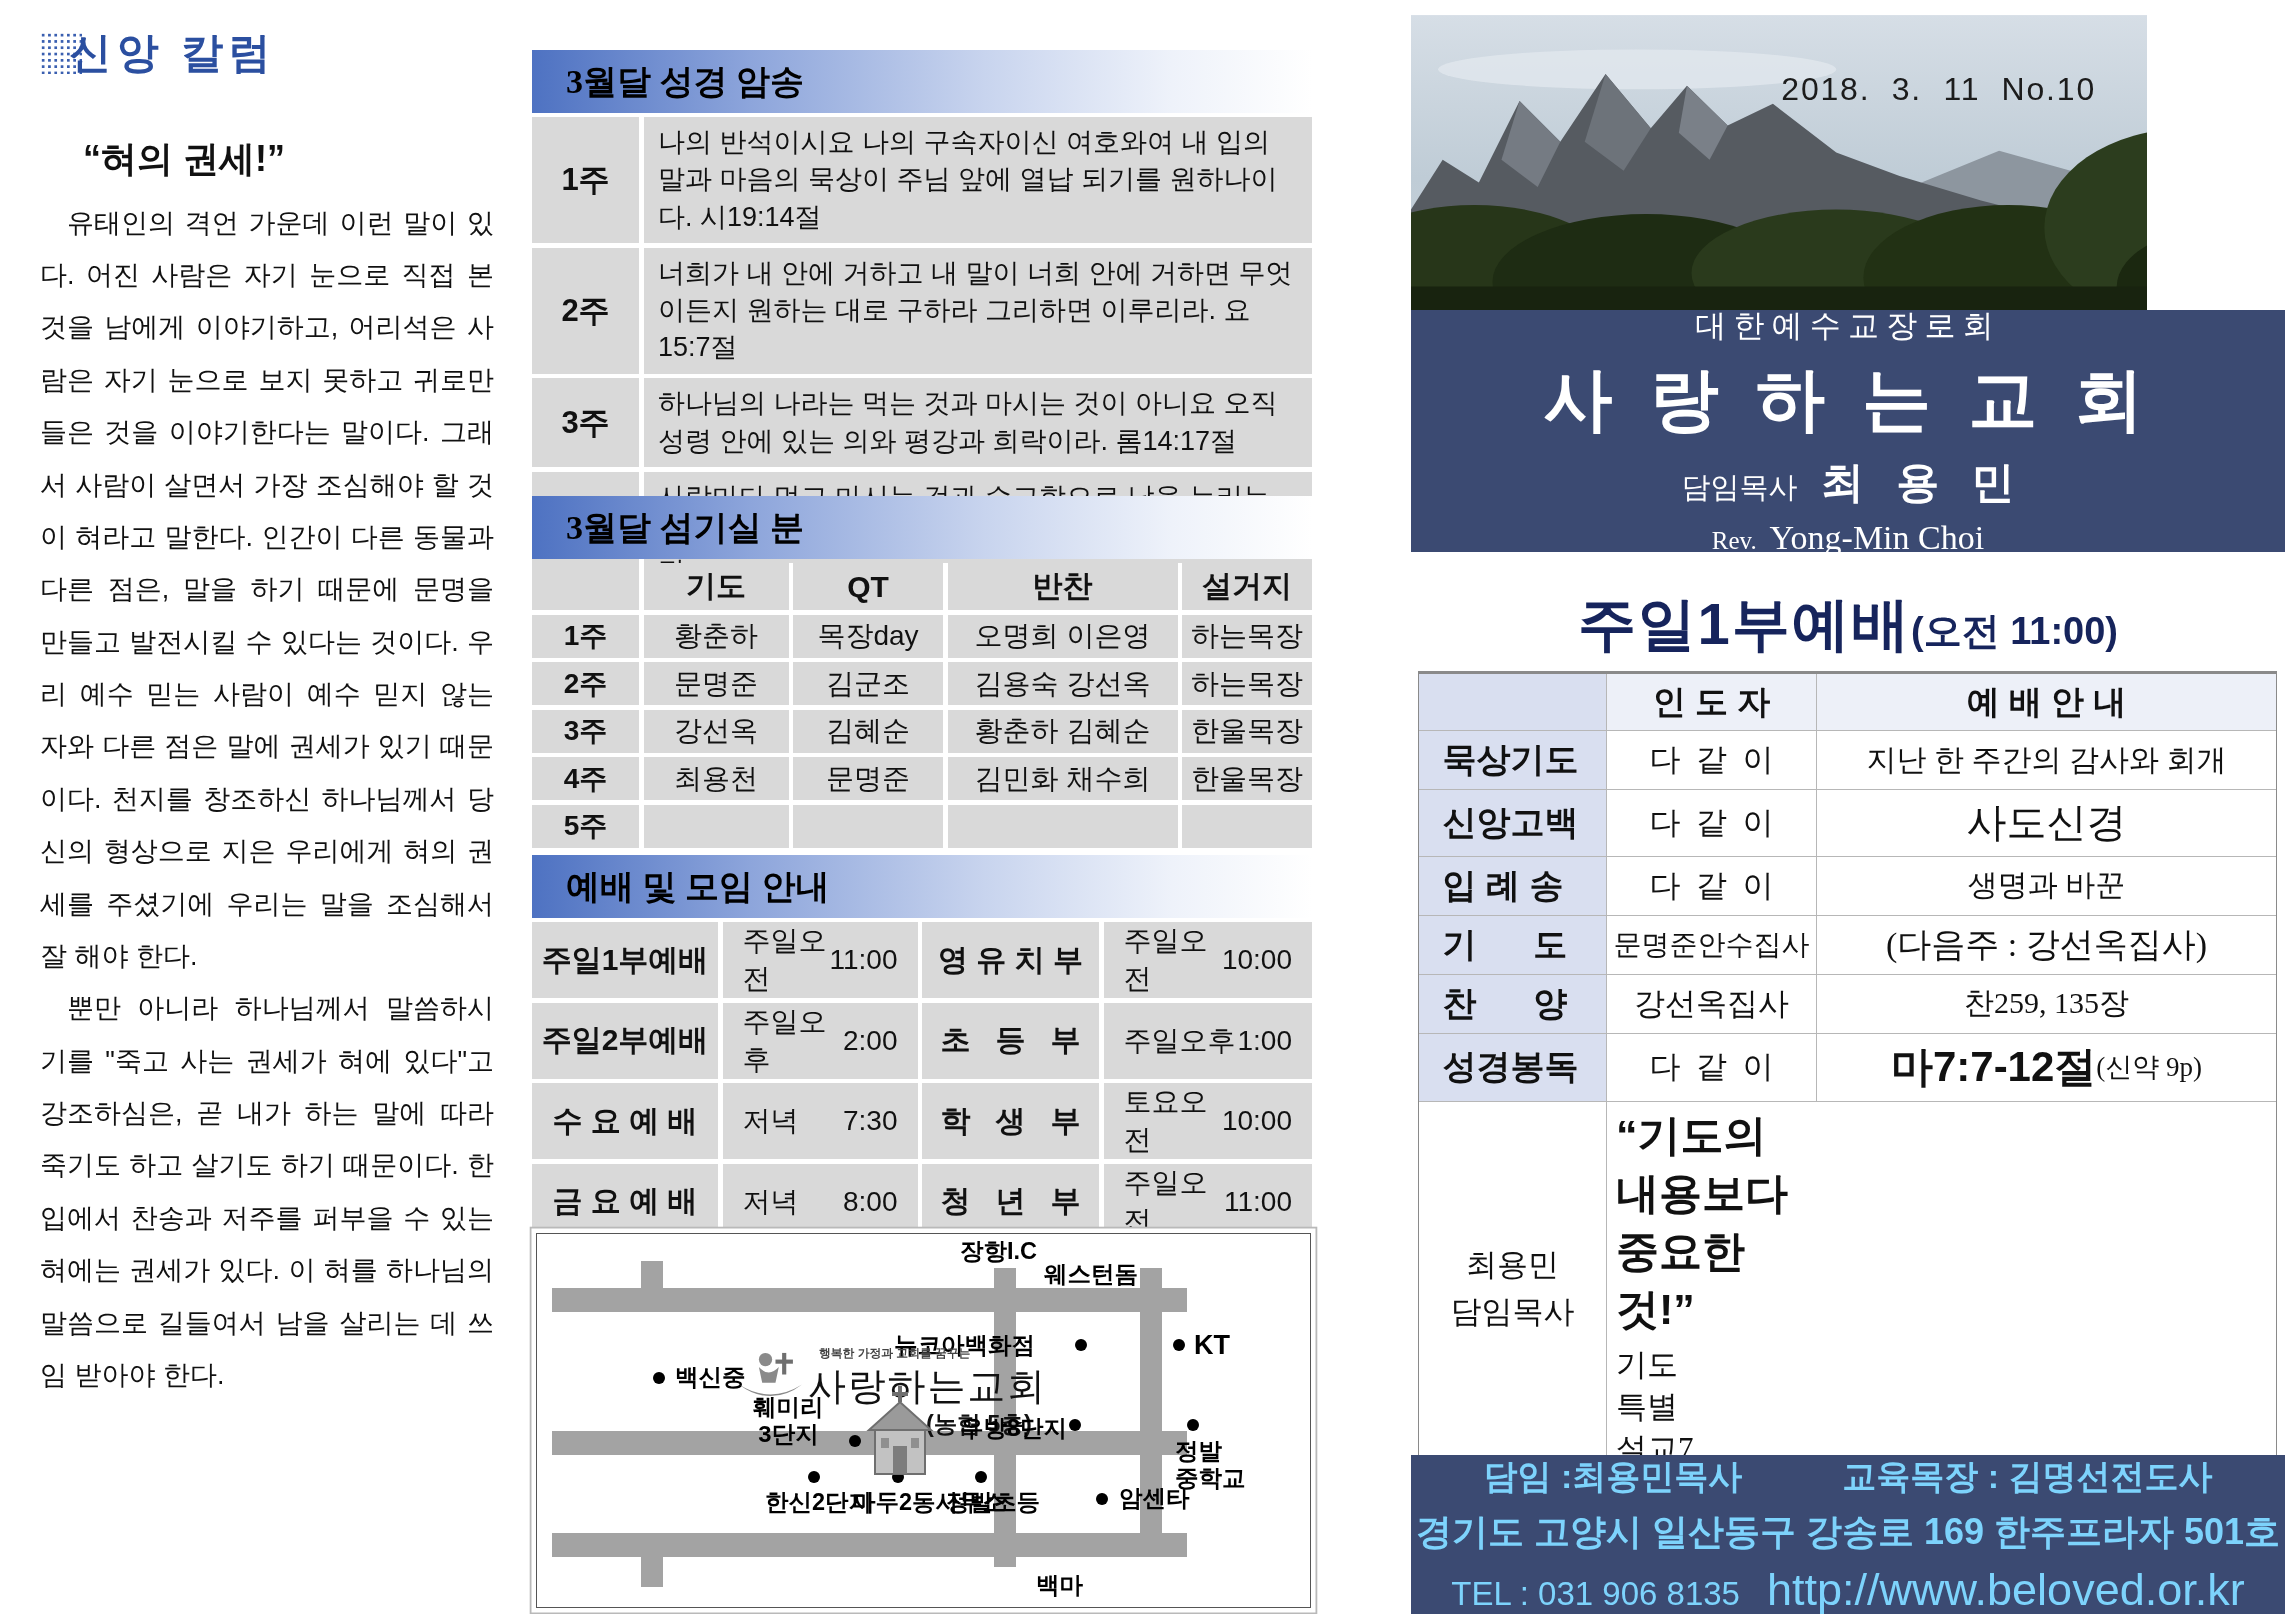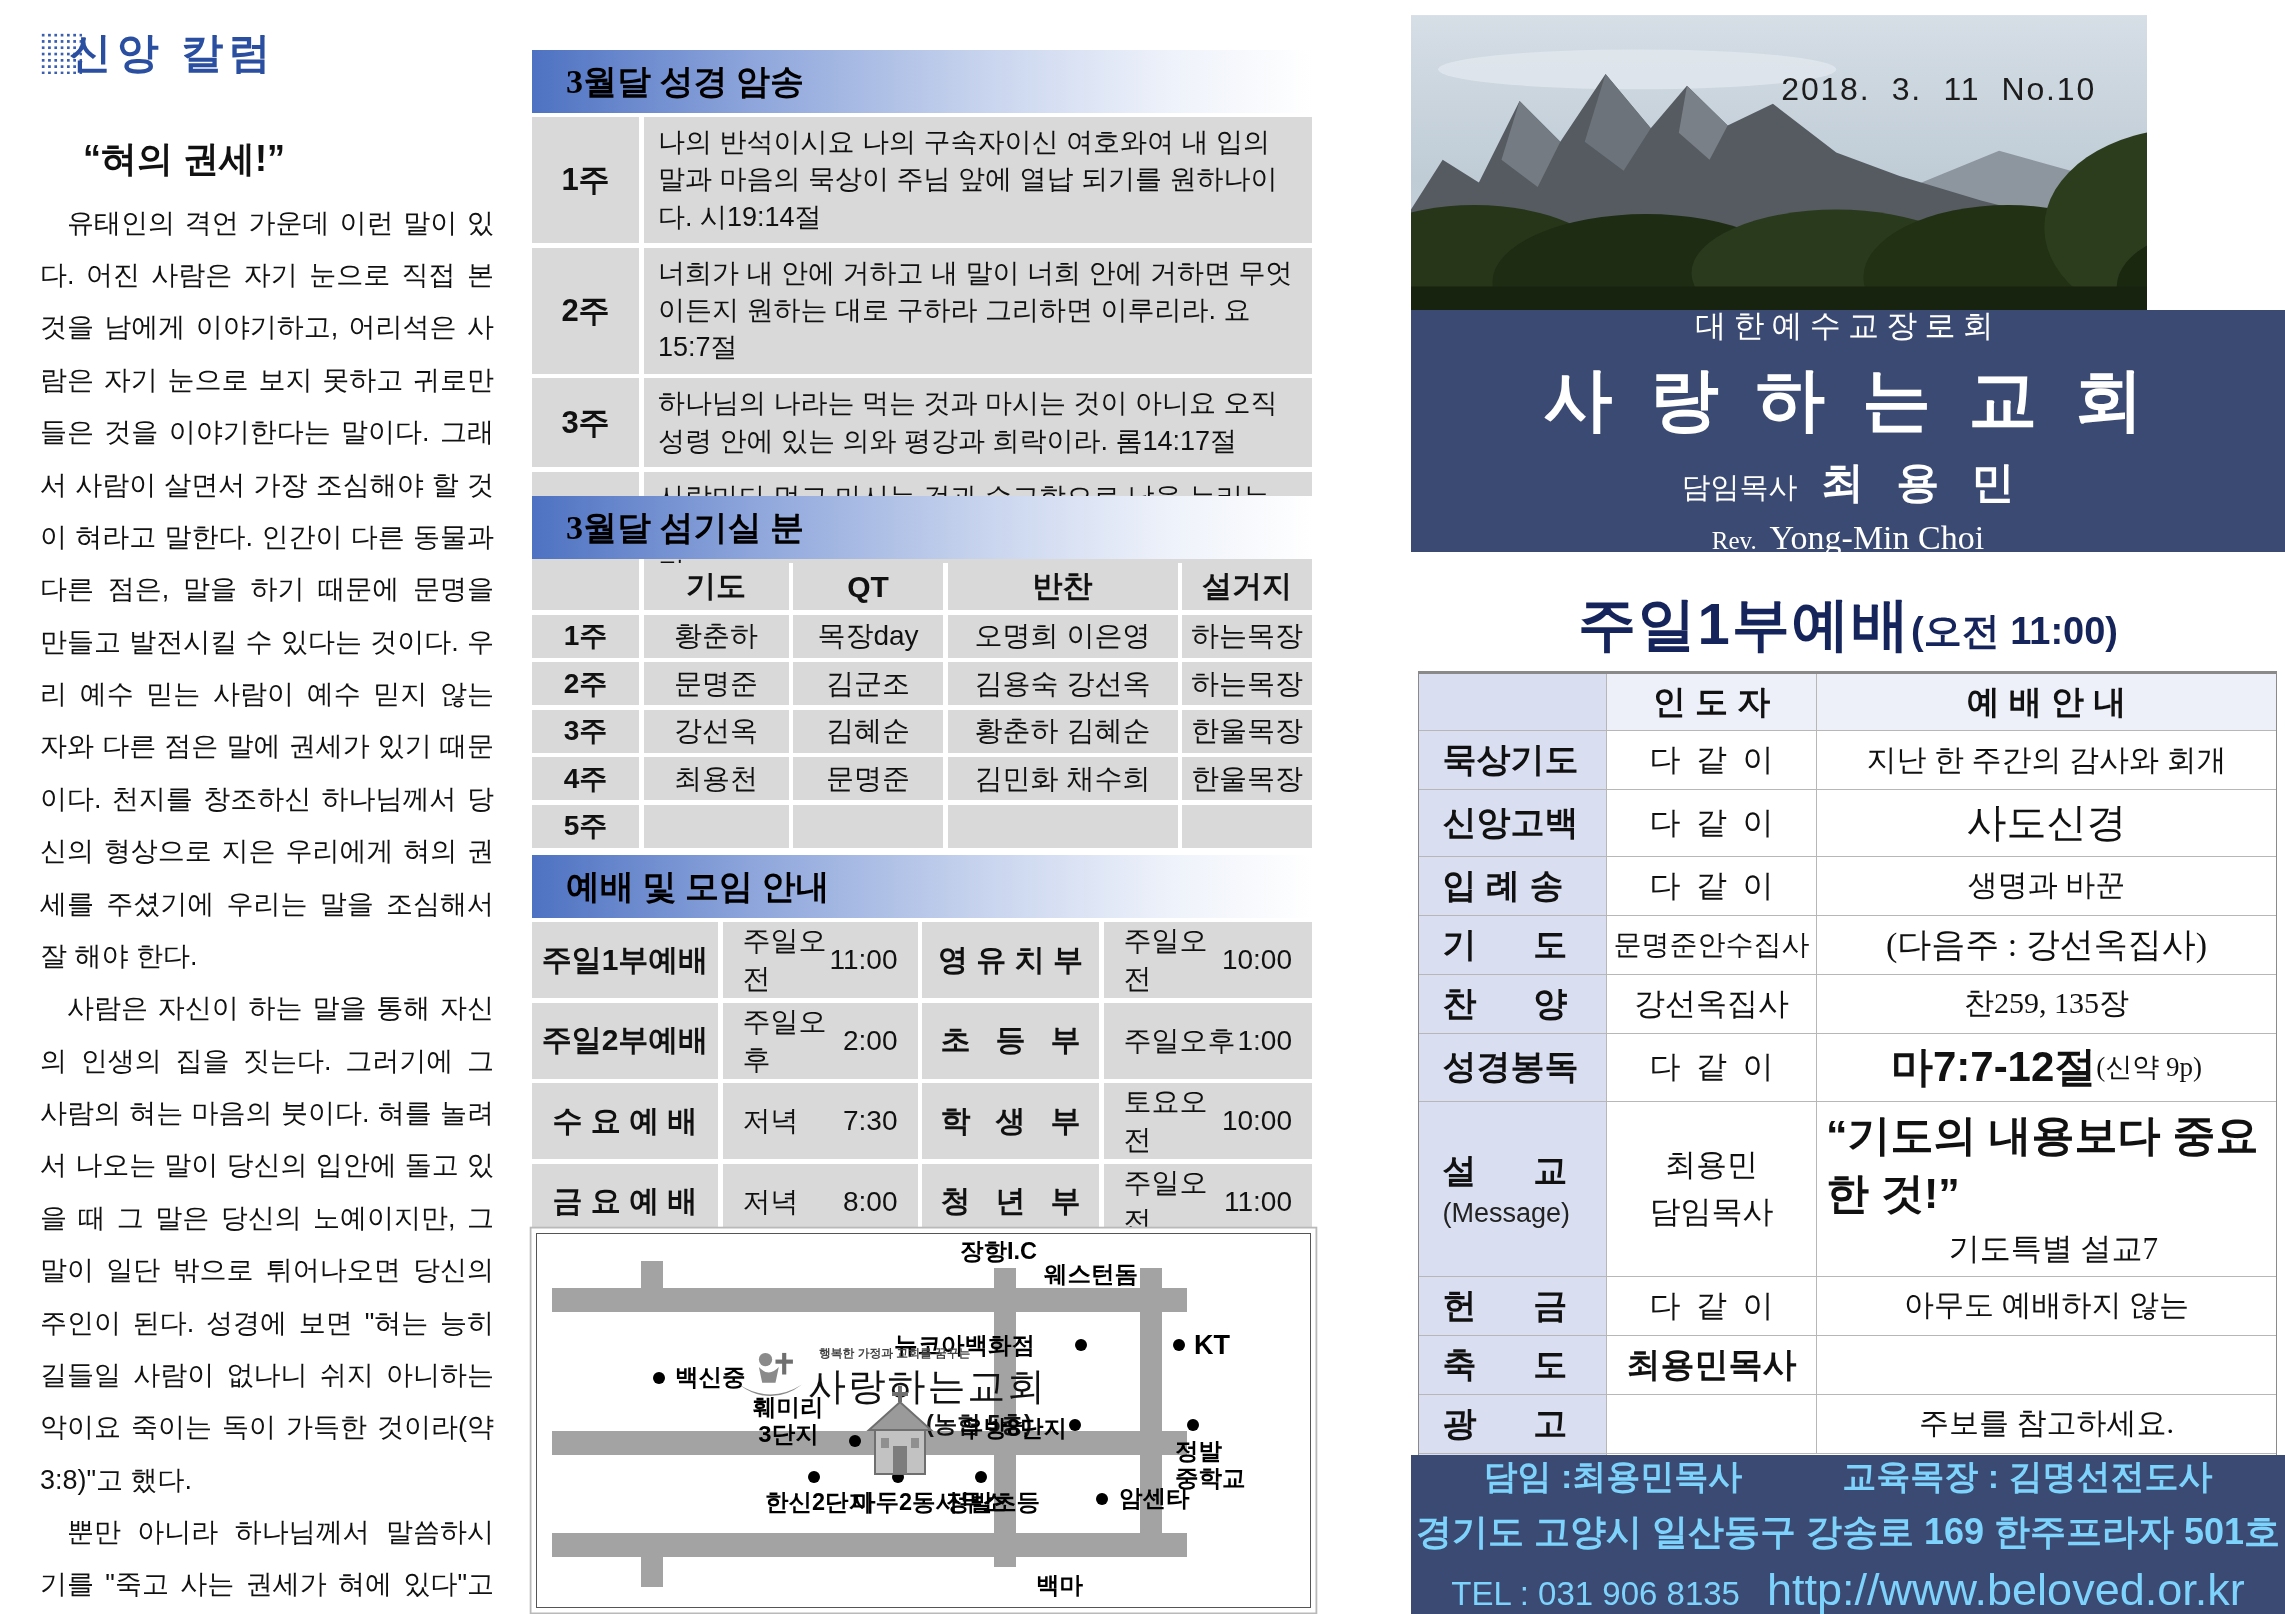--- a/index.html
+++ b/index.html
@@ -104,21 +104,20 @@
 <div class="page">
 
   <div class="left-col">
     <div class="faith-head">
       <span class="dotsq"></span>
       <span>신앙 칼럼</span>
     </div>
     <div class="article-title">“혀의 권세!”</div>
     <div class="article-body">
       <p>유태인의 격언 가운데 이런 말이 있다. 어진 사람은 자기 눈으로 직접 본 것을 남에게 이야기하고, 어리석은 사람은 자기 눈으로 보지 못하고 귀로만 들은 것을 이야기한다는 말이다. 그래서 사람이 살면서 가장 조심해야 할 것이 혀라고 말한다. 인간이 다른 동물과 다른 점은, 말을 하기 때문에 문명을 만들고 발전시킬 수 있다는 것이다. 우리 예수 믿는 사람이 예수 믿지 않는 자와 다른 점은 말에 권세가 있기 때문이다. 천지를 창조하신 하나님께서 당신의 형상으로 지은 우리에게 혀의 권세를 주셨기에 우리는 말을 조심해서 잘 해야 한다.</p>
-      <p>사람은 자신이 하는 말을 통해 자신의 인생의 집을 짓는다. 그러기에 그 사람의 혀는 마음의 붓이다. 혀를 놀려서 나오는 말이 당신의 입안에 돌고 있을 때 그 말은 당신의 노예이지만, 그 말이 일단 밖으로 튀어나오면 당신의 주인이 된다. 성경에 보면 "혀는 능히 길들일 사람이 없나니 쉬지 아니하는 악이요 죽이는 독이 가득한 것이라(약 3:8)"고 했다.</p>
       <p>뿐만 아니라 하나님께서 말씀하시기를 "죽고 사는 권세가 혀에 있다"고 강조하심은, 곧 내가 하는 말에 따라 죽기도 하고 살기도 하기 때문이다. 한 입에서 찬송과 저주를 퍼부을 수 있는 혀에는 권세가 있다. 이 혀를 하나님의 말씀으로 길들여서 남을 살리는 데 쓰임 받아야 한다.</p>
     </div>
   </div>
 
   <div class="mid-header" style="top:50px;">3월달 성경 암송</div>
   <div class="grid-table" style="top:117px;grid-template-columns:107px 1fr;">
     <div class="cell week">1주</div>
     <div class="cell verse">나의 반석이시요 나의 구속자이신 여호와여 내 입의 말과 마음의 묵상이 주님 앞에 열납 되기를 원하나이다. 시19:14절</div>
     <div class="cell week">2주</div>
     <div class="cell verse">너희가 내 안에 거하고 내 말이 너희 안에 거하면 무엇이든지 원하는 대로 구하라 그리하면 이루리라. 요15:7절</div>
@@ -380,24 +379,20 @@
     <div class="wrow">
       <div class="wlabel">성경봉독</div>
       <div class="wleader">다  같  이</div>
       <div class="wguide">
         <span class="bigref">마7:7-12절</span>
         <span class="smallref">(신약 9p)</span>
       </div>
     </div>
 
     <div class="wrow tall">
-      <div class="wlabel">
-        <span>설      교</span>
-        <span class="sub">(Message)</span>
-      </div>
       <div class="wleader">
         <span>최용민</span>
         <span>담임목사</span>
       </div>
       <div class="wguide col">
         <span class="sermon">“기도의 내용보다 중요한 것!”</span>
         <span class="sermonsub">기도특별 설교7</span>
       </div>
     </div>
 

